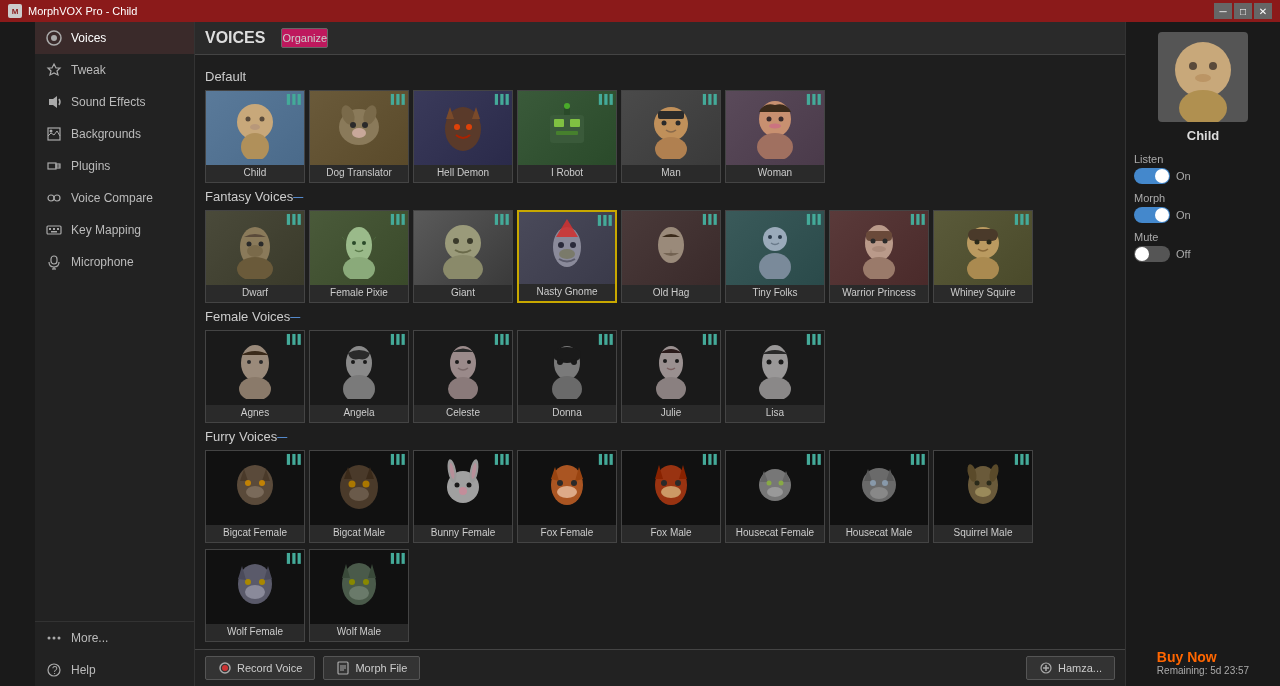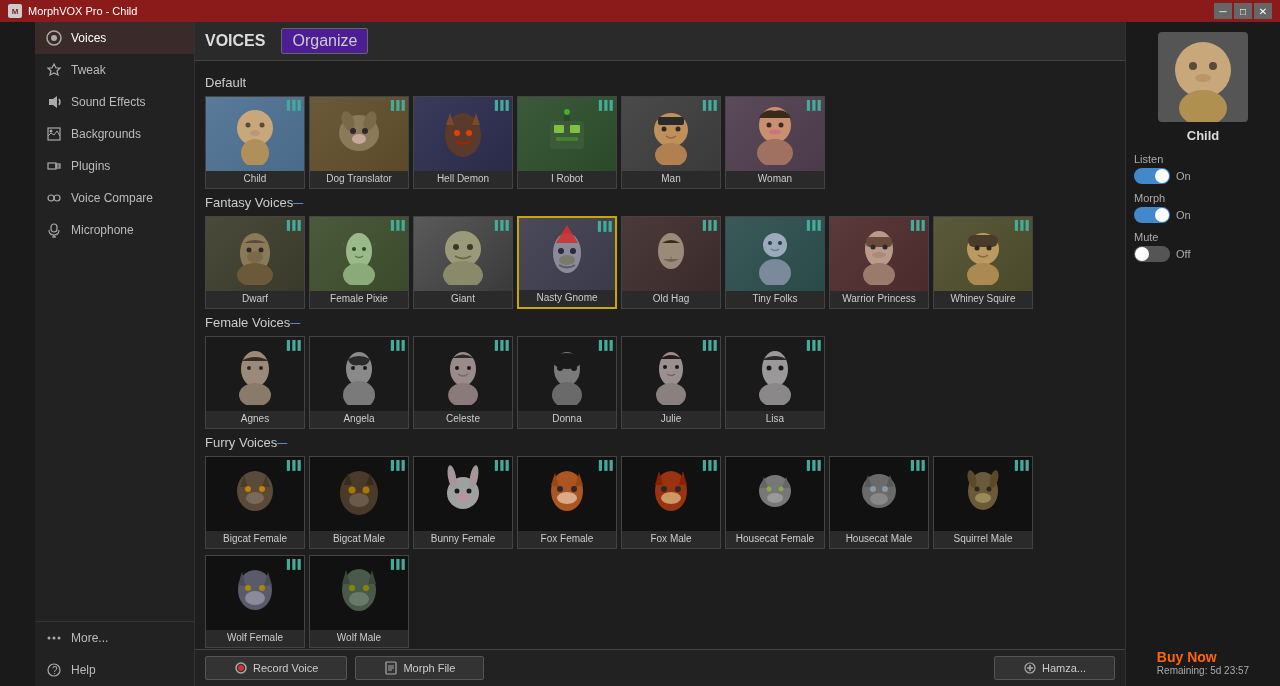--- a/index.html
+++ b/index.html
@@ -122,27 +122,27 @@
       gap: 10px;
       flex-shrink: 0;
     }
     .toolbar-title {
       font-size: 16px;
       font-weight: bold;
       color: #ddd;
       margin-right: 6px;
     }
     .organize-btn {
-      background: #4c1d95;
+      background: #be185d;
       border: 1px solid #666;
       color: #ccc;
-      padding: 3px 10px;
+      padding: 3px 0;
       cursor: pointer;
       border-radius: 2px;
-      font-size: 16px;
+      font-size: 11px;
     }
     .toolbar-right {
       margin-left: auto;
       display: flex;
       align-items: center;
       gap: 8px;
     }
     .profile-label { color: #aaa; font-size: 11px; }
     .profile-select {
       background: #333;
@@ -245,21 +245,21 @@
       padding: 6px 10px;
       display: flex;
       align-items: center;
       gap: 8px;
       flex-shrink: 0;
     }
     .bottom-btn {
       background: #333;
       border: 1px solid #555;
       color: #ccc;
-      padding: 4px 28px;
+      padding: 4px 12px;
       cursor: pointer;
       font-size: 11px;
       display: flex;
       align-items: center;
       gap: 5px;
       border-radius: 2px;
     }
     .create-btn {
       margin-left: auto;
     }
@@ -439,20 +439,32 @@
         <svg width="16" height="16" viewBox="0 0 16 16">
           <circle cx="5" cy="8" r="3" fill="none" stroke="#aaa" stroke-width="1.2"></circle>
           <circle cx="11" cy="8" r="3" fill="none" stroke="#aaa" stroke-width="1.2"></circle>
         </svg>
       </div>
       <span>Voice Compare</span>
     </div>
     <div class="sidebar-item">
       <div class="sidebar-icon">
         <svg width="16" height="16" viewBox="0 0 16 16">
+          <rect x="1" y="4" width="14" height="8" rx="1" fill="none" stroke="#aaa" stroke-width="1.2"></rect>
+          <rect x="3" y="6" width="2" height="2" fill="#aaa"></rect>
+          <rect x="7" y="6" width="2" height="2" fill="#aaa"></rect>
+          <rect x="11" y="6" width="2" height="2" fill="#aaa"></rect>
+          <rect x="5" y="9" width="6" height="1.5" fill="#aaa"></rect>
+        </svg>
+      </div>
+      <span>Key Mapping</span>
+    </div>
+    <div class="sidebar-item">
+      <div class="sidebar-icon">
+        <svg width="16" height="16" viewBox="0 0 16 16">
           <rect x="5" y="2" width="6" height="8" rx="3" fill="none" stroke="#aaa" stroke-width="1.2"></rect>
           <path d="M3 8 Q3 13 8 13 Q13 13 13 8" fill="none" stroke="#aaa" stroke-width="1.2"></path>
           <line x1="8" y1="13" x2="8" y2="15" stroke="#aaa" stroke-width="1.2"></line>
           <line x1="6" y1="15" x2="10" y2="15" stroke="#aaa" stroke-width="1.2"></line>
         </svg>
       </div>
       <span>Microphone</span>
     </div>
     <div class="sidebar-bottom">
       <div class="sidebar-item">

